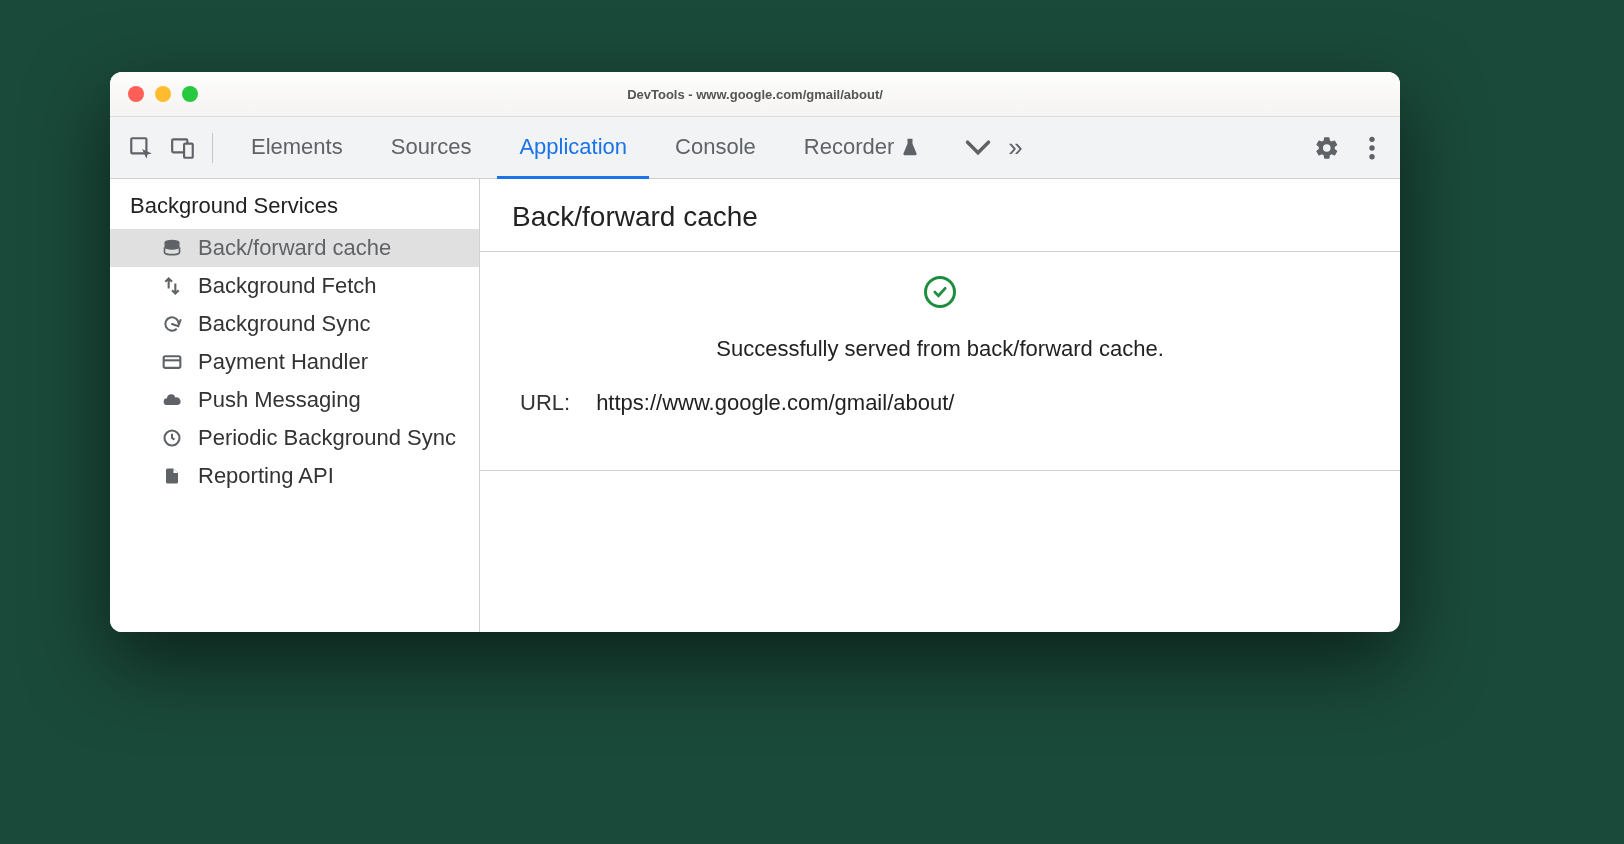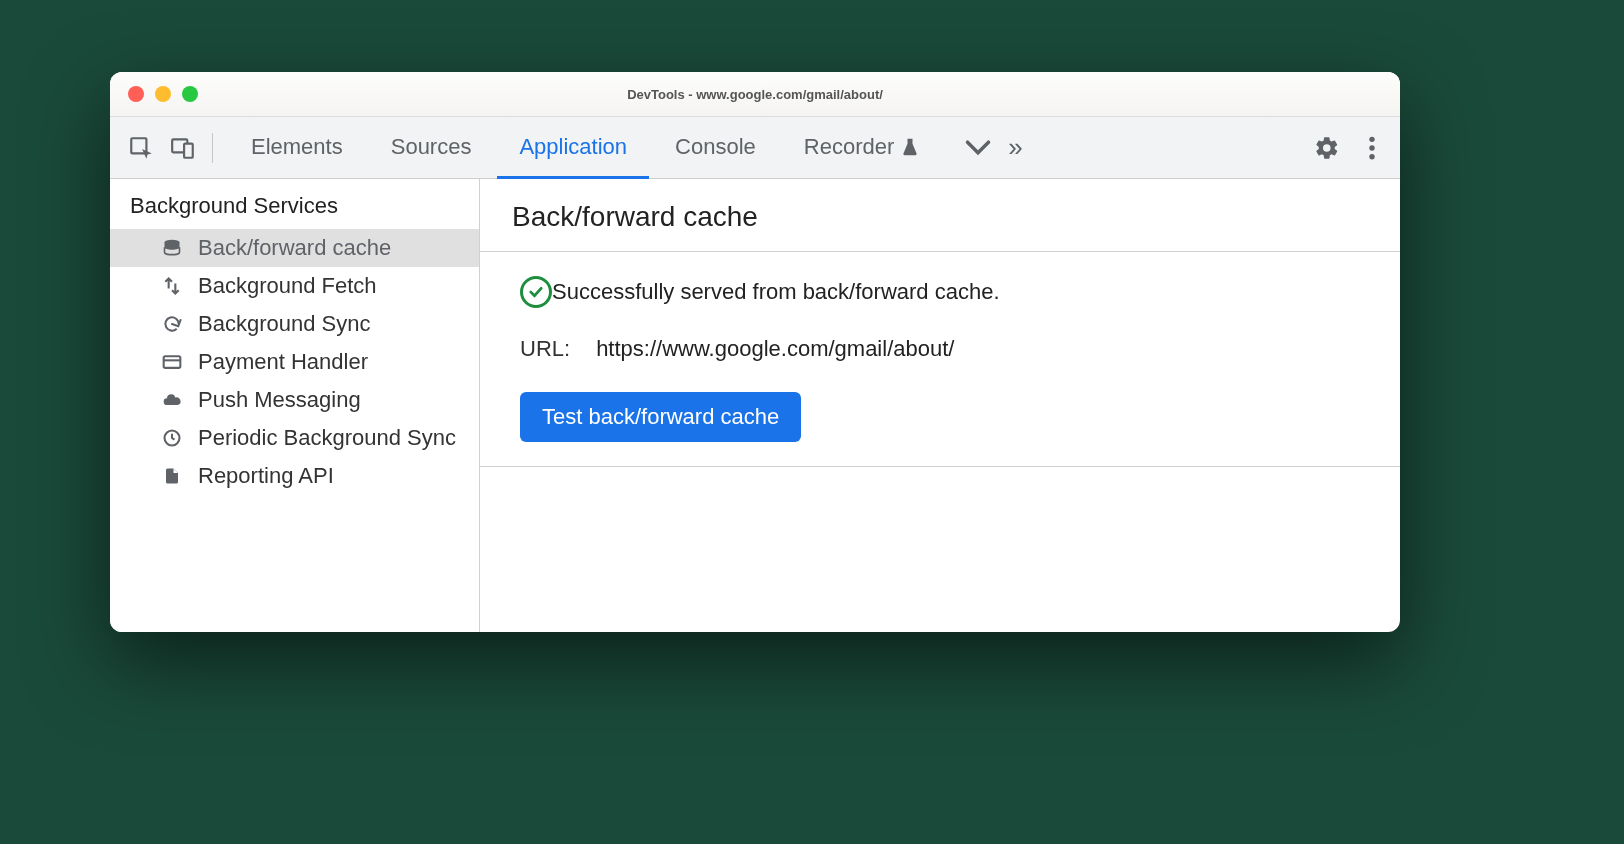--- a/index.html
+++ b/index.html
@@ -85,21 +85,21 @@
   }
   .sidebar-item .si-icon { width: 24px; display:flex; justify-content:center; color:#5f6368; flex-shrink:0; }
   .sidebar-item.selected { background: #e0e0e0; color: #5f6368; }
   .main { flex: 1; display: flex; flex-direction: column; }
   .main-header {
     padding: 22px 32px 18px 32px;
     font-size: 28px; color: #222;
     border-bottom: 1px solid #d0d0d0;
   }
   .main-body { padding: 24px 40px; border-bottom: 1px solid #d0d0d0; }
-  .status-row { display:flex; align-items:center; font-size: 22px; color:#222; margin-bottom: 28px;}
+  .status-row { display:flex; align-items:center; gap: 28px; font-size: 22px; color:#222; margin-bottom: 28px; flex-direction: column;}
   .check-ring {
     width: 32px; height: 32px; border-radius: 50%;
     border: 3px solid #1e8e3e; display:flex; align-items:center; justify-content:center;
   }
   .url-row { font-size: 22px; color:#222; margin-bottom: 30px; display:flex; gap:26px;}
   .url-label { color:#333; }
   .btn-primary {
     background:#1a73e8; color:#fff; border:none; border-radius:6px;
     padding: 12px 22px; font-size:22px; cursor:pointer;
   }
@@ -256,18 +256,17 @@
             <svg width="18" height="18" viewBox="0 0 24 24" fill="none" stroke="#1e8e3e" stroke-width="3.5" stroke-linecap="round">
                 <path d="M5 12 L10 17 L19 7"></path>
               </svg>
           </div>
           <span>Successfully served from back/forward cache.</span>
         </div>
         <div class="url-row">
           <span class="url-label">URL:</span>
           <span>https://www.google.com/gmail/about/</span>
         </div>
-        <button class="btn-primary">Test back/forward cache</button>
       </div>
     </div>
   </div>
 
 </div>
 
 </body></html>

